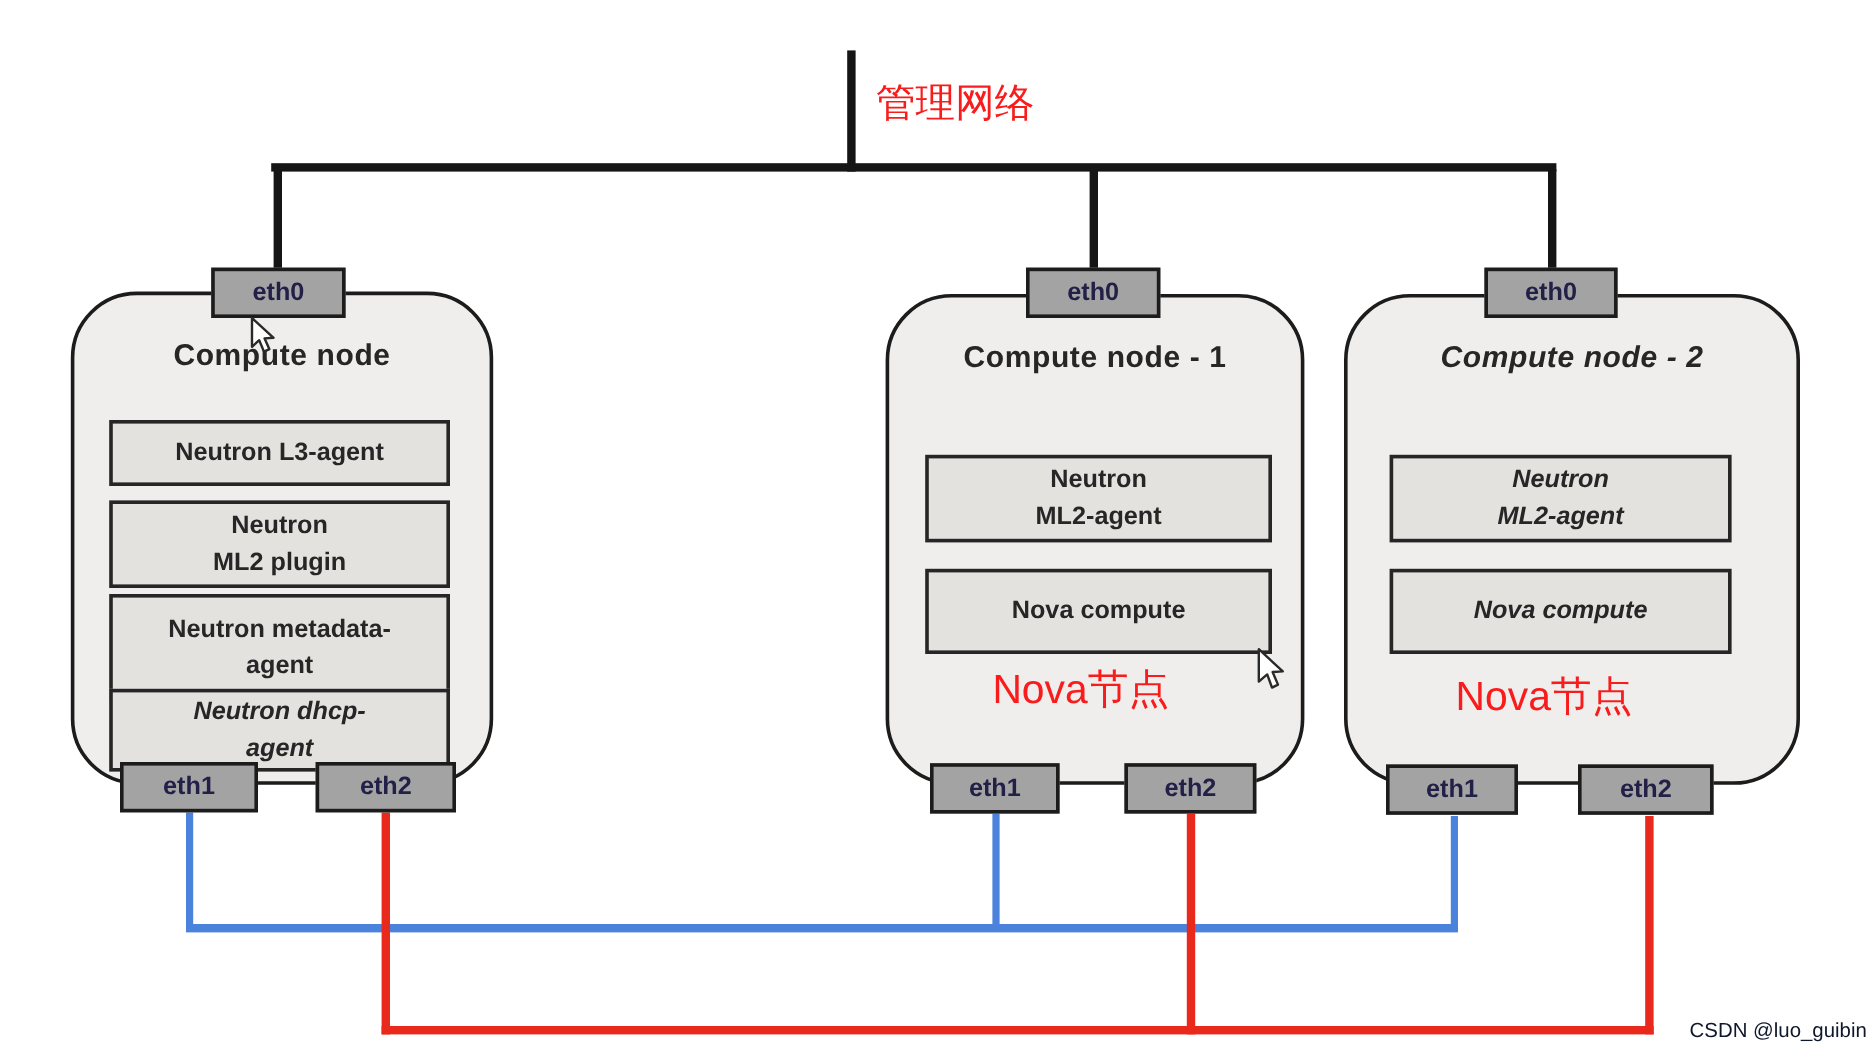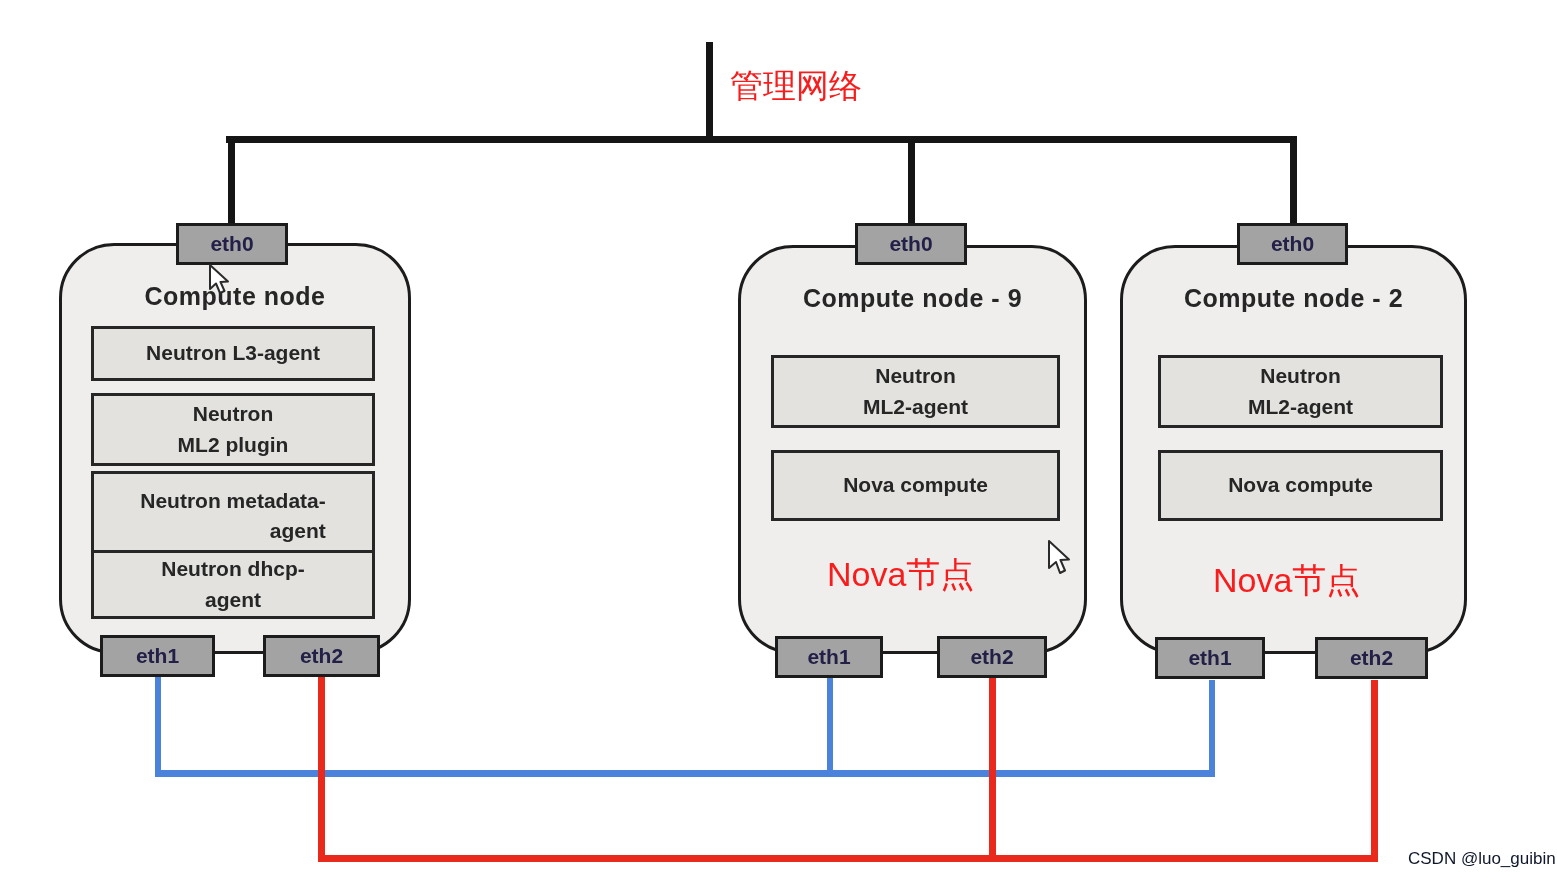--- a/index.html
+++ b/index.html
@@ -39,20 +39,21 @@
     box-sizing: border-box;
     display: flex;
     align-items: center;
     justify-content: center;
     text-align: center;
     font-size: 21px;
     font-weight: 700;
     color: #262626;
     line-height: 1.45;
     white-space: pre-line;
+    margin-top: 24px;
   }
   .port {
     position: absolute;
     height: 42px;
     background: #a3a3a3;
     border: 3px solid #1c1c1c;
     box-sizing: border-box;
     display: flex;
     align-items: center;
     justify-content: center;
@@ -98,34 +99,34 @@
   <div class="ln wire-red" style="left:318px; top:677px; width:7px; height:185px;"></div>
   <div class="ln wire-red" style="left:318px; top:855px; width:1060px; height:7px;"></div>
   <div class="ln wire-red" style="left:989px; top:678px; width:7px; height:184px;"></div>
   <div class="ln wire-red" style="left:1371px; top:680px; width:7px; height:182px;"></div>
 
   <div class="node" style="left:59px; top:243px; width:352px; height:411px;">
     <div class="node-title" style="top:36px;">Compute node</div>
     <div class="agent" style="left:29px; top:80px; width:284px; height:55px;">Neutron L3-agent</div>
     <div class="agent" style="left:29px; top:147px; width:284px; height:73px;">Neutron
 ML2 plugin</div>
-    <div class="agent" style="left:29px; top:225px; width:284px; height:90px;text-align:right;">Neutron metadata-
+    <div class="agent" style="left:29px; top:225px; width:284px; height:90px;">Neutron metadata-
 agent</div>
-    <div class="agent" style="left:29px; top:304px; width:284px; height:69px;">Neutron dhcp-
+    <div class="agent" style="left:29px; top:304px; width:284px; height:69px;font-style:italic;">Neutron dhcp-
 agent</div>
   </div>
 
   <div class="node" style="left:738px; top:245px; width:349px; height:409px;">
-    <div class="node-title" style="top:36px;">Compute node - 9</div>
+    <div class="node-title" style="top:36px;">Compute node - 1</div>
     <div class="agent" style="left:30px; top:107px; width:289px; height:73px;">Neutron
 ML2-agent</div>
     <div class="agent" style="left:30px; top:202px; width:289px; height:71px;">Nova compute</div>
   </div>
 
-  <div class="node" style="left:1120px; top:245px; width:347px; height:409px;">
+  <div class="node" style="left:1120px; top:245px; width:380px; height:409px;font-style:italic;">
     <div class="node-title" style="top:36px;">Compute node - 2</div>
     <div class="agent" style="left:35px; top:107px; width:285px; height:73px;">Neutron
 ML2-agent</div>
     <div class="agent" style="left:35px; top:202px; width:285px; height:71px;">Nova compute</div>
   </div>
 
   <div class="port" style="left:176px; top:223px; width:112px;">eth0</div>
   <div class="port" style="left:855px; top:223px; width:112px;">eth0</div>
   <div class="port" style="left:1237px; top:223px; width:111px;">eth0</div>
 

